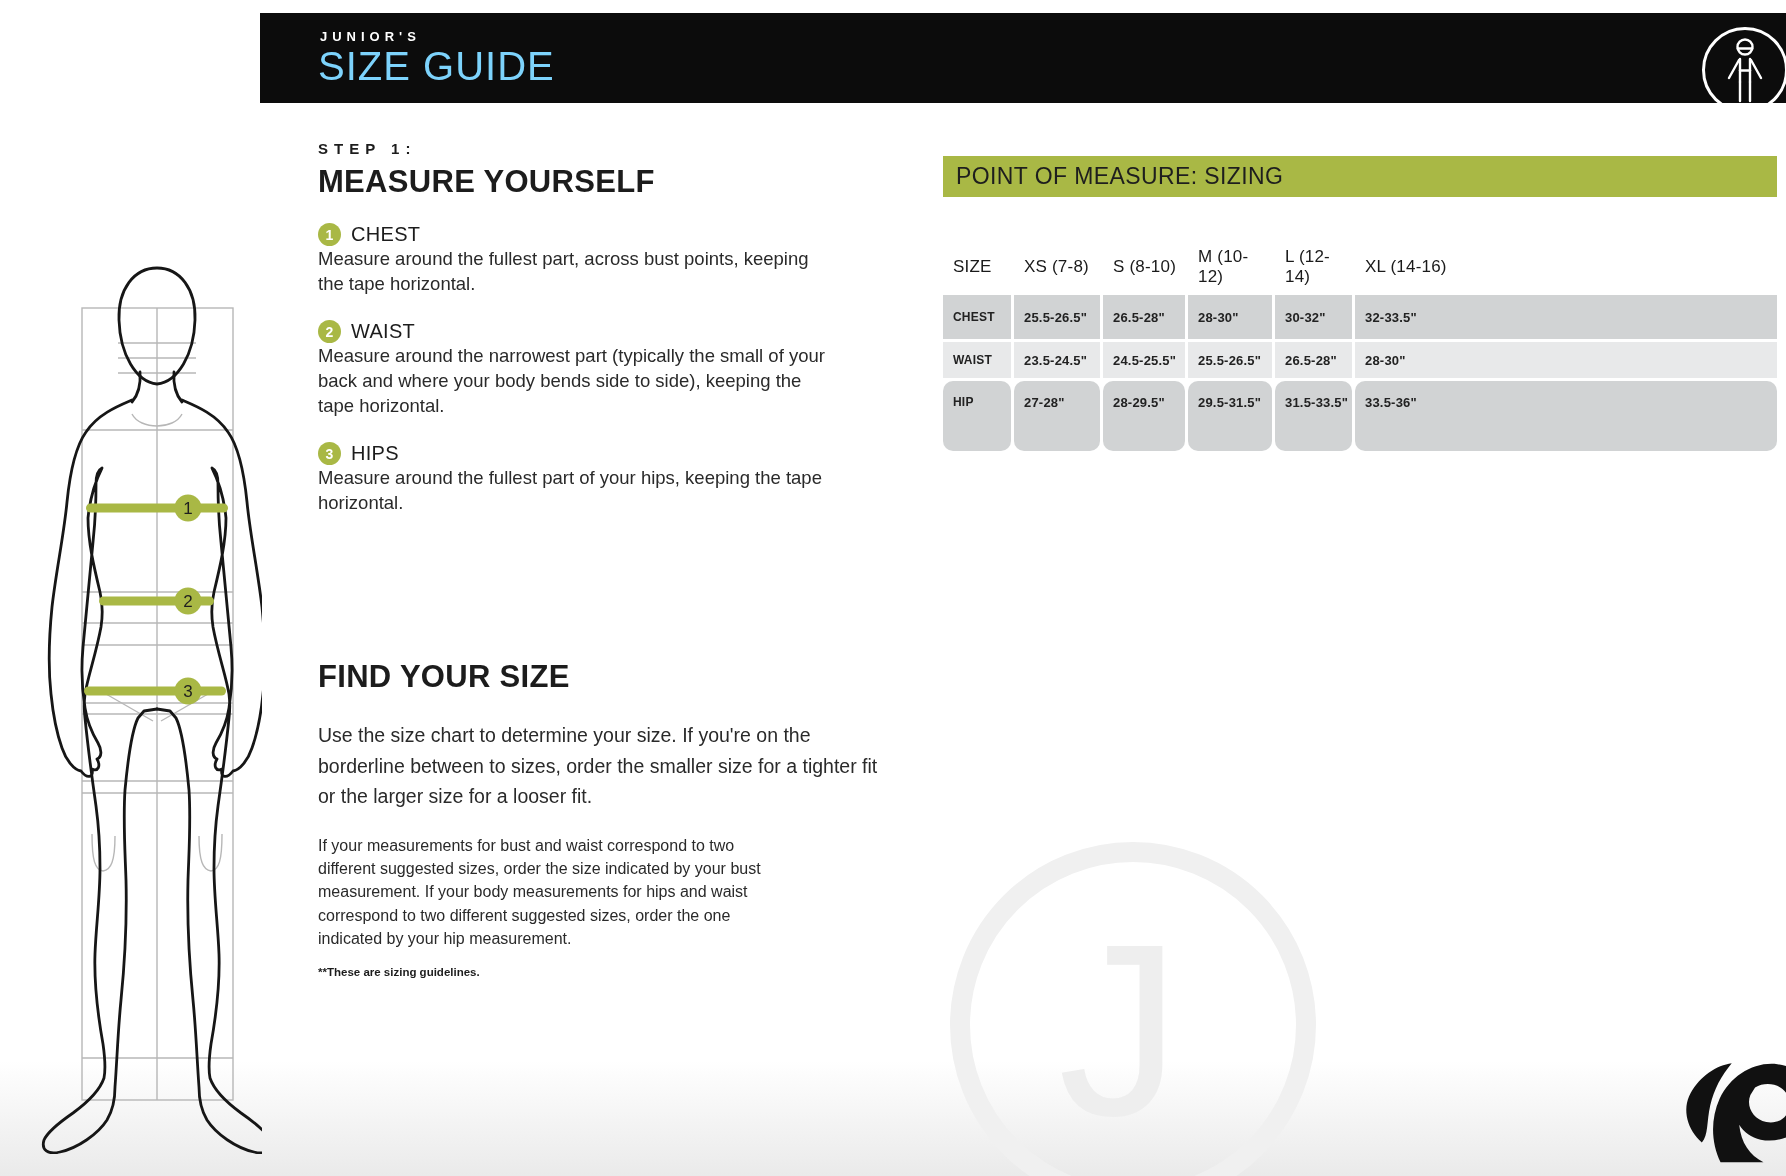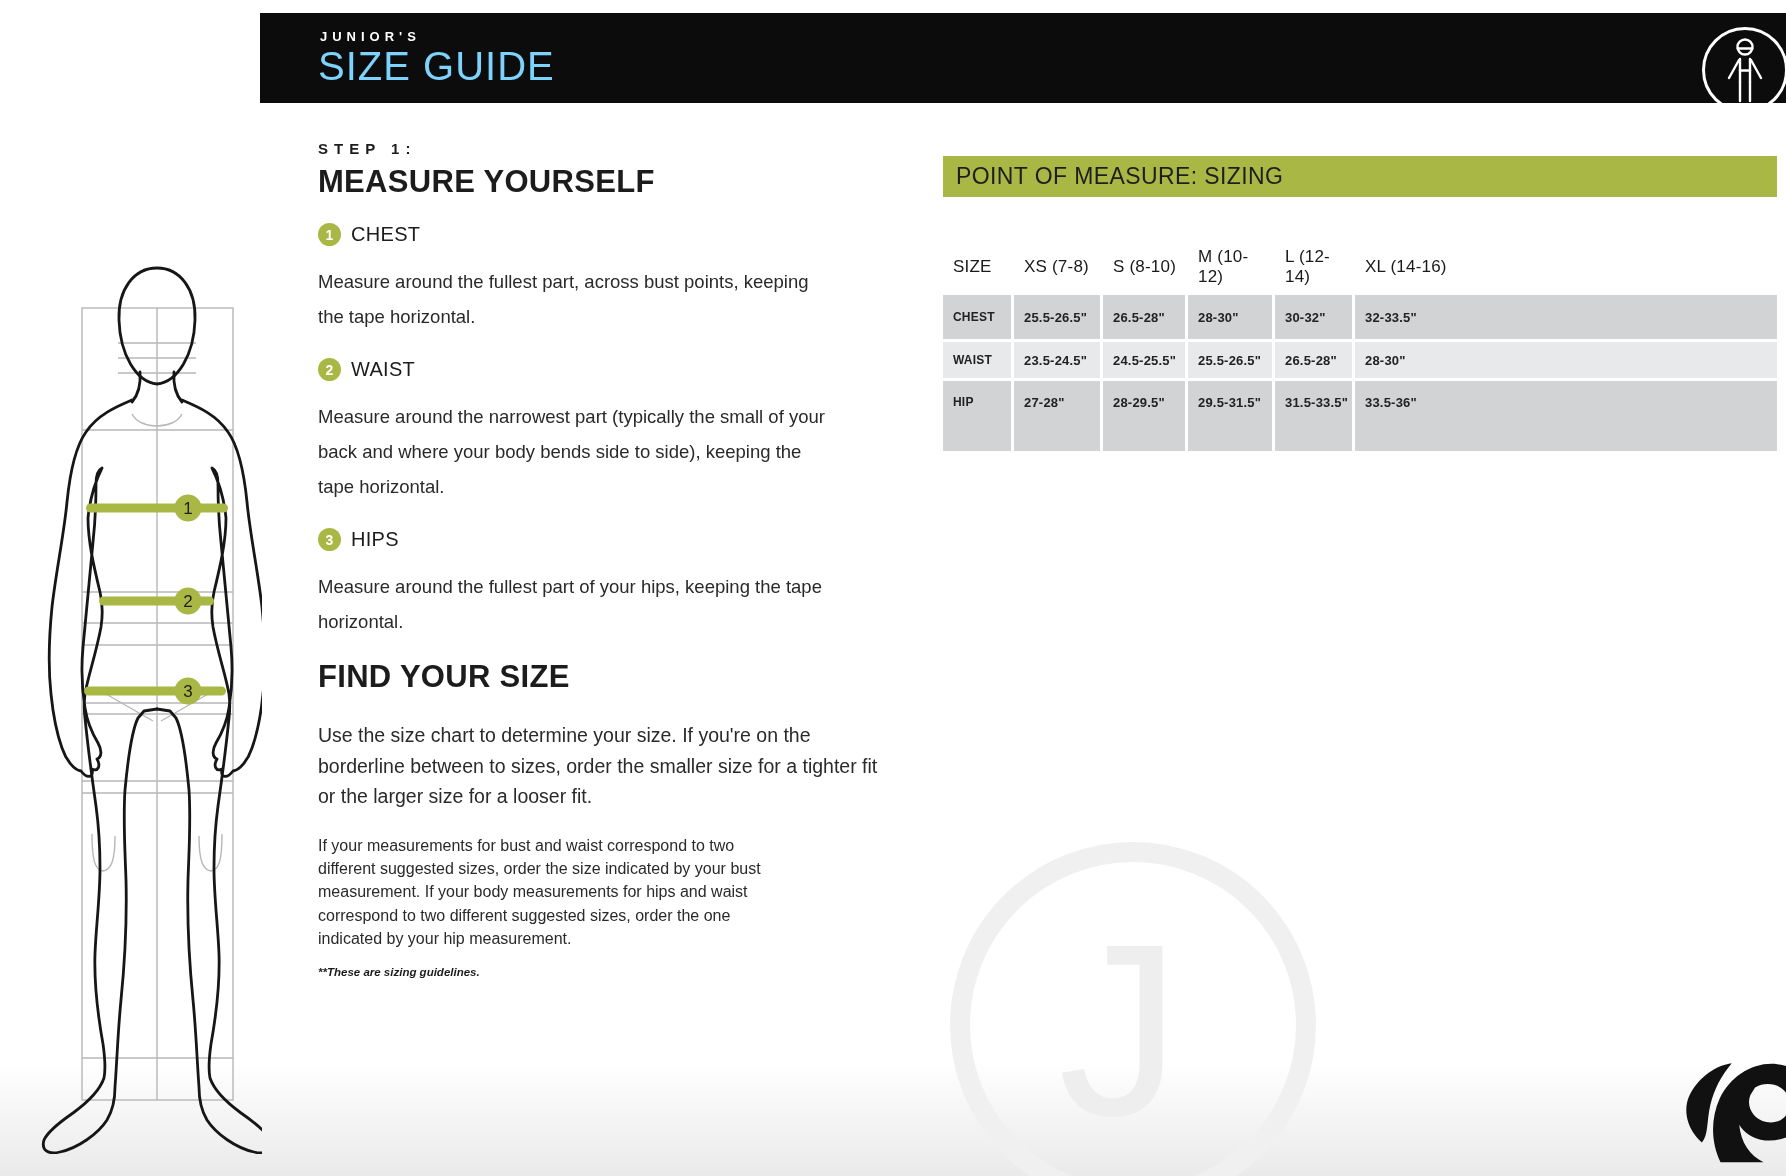--- a/index.html
+++ b/index.html
@@ -38,45 +38,45 @@
   .step-label{font-size:15px;font-weight:700;letter-spacing:6px;color:#1c1c1c;}
   .big-title{margin-top:8px;font-size:31px;font-weight:700;letter-spacing:0.3px;color:#1c1c1c;line-height:1.1;}
   .m-item{margin-top:24px;}
   .m-item-head{display:flex;align-items:center;gap:10px;}
   .num-dot{
     width:23px;height:23px;border-radius:50%;background:#a9b845;
     color:#fff;font-size:14px;font-weight:700;
     display:flex;align-items:center;justify-content:center;flex:0 0 auto;
   }
   .m-item-label{font-size:20px;font-weight:400;color:#1c1c1c;letter-spacing:0.3px;}
-  .m-item-text{margin-top:18px;width:510px;font-size:18.5px;line-height:35px;color:#2a2a2a;}
+  .m-item-text{margin-top:0;width:510px;font-size:18.5px;line-height:25px;color:#2a2a2a;}
   .lead-text{margin-top:26px;width:560px;font-size:19.5px;line-height:30.5px;color:#2a2a2a;}
   .small-text{margin-top:22px;width:460px;font-size:16px;line-height:23.4px;color:#2a2a2a;}
-  .footnote{margin-top:14px;font-size:11.5px;line-height:15.8px;font-weight:700;color:#1c1c1c;font-style:italic;}
+  .footnote{margin-top:14px;font-size:11.5px;line-height:15.8px;font-weight:700;color:#1c1c1c;}
   
   .size-table{position:absolute;left:943px;top:156px;width:834px;z-index:5;}
   .st-title{
     height:41px;background:#a9b845;display:flex;align-items:center;
     padding-left:13px;font-size:23px;color:#1e1e1e;letter-spacing:0.4px;box-sizing:border-box;
   }
   .st-grid{display:grid;grid-template-columns:68px 86px 82px 84px 77px 1fr;column-gap:3px;margin-top:44px;}
   .st-head-cell{
     height:51px;display:flex;align-items:center;background:#fff;
     padding-left:10px;font-size:17px;color:#1a1a1a;letter-spacing:0.2px;
   }
   .st-row{margin-top:3px;}
   .st-cell{
     display:flex;align-items:center;padding-left:10px;
     font-size:13px;font-weight:700;color:#222;letter-spacing:0.2px;
   }
   .row-dark .st-cell{background:#d1d3d4;}
   .row-light .st-cell{background:#e8e9ea;}
   .r-chest .st-cell{height:44px;}
   .r-waist .st-cell{height:36px;}
-  .r-hip .st-cell{height:70px;align-items:flex-start;padding-top:14px;box-sizing:border-box;}
+  .r-hip .st-cell{height:70px;align-items:flex-start;padding-top:14px;box-sizing:border-box;border-radius:10px;}
   .st-cell.label{font-size:12px;}
   
   .bottom-gradient{
     position:absolute;left:0;right:0;bottom:0;height:115px;z-index:1;
     background:linear-gradient(180deg, rgba(255,255,255,0) 0%, #eaeaea 100%);
   }
   .watermark-circle{
     position:absolute;left:950px;top:842px;width:366px;height:366px;
     border:20px solid #f0f0f0;border-radius:50%;box-sizing:border-box;z-index:2;
   }

